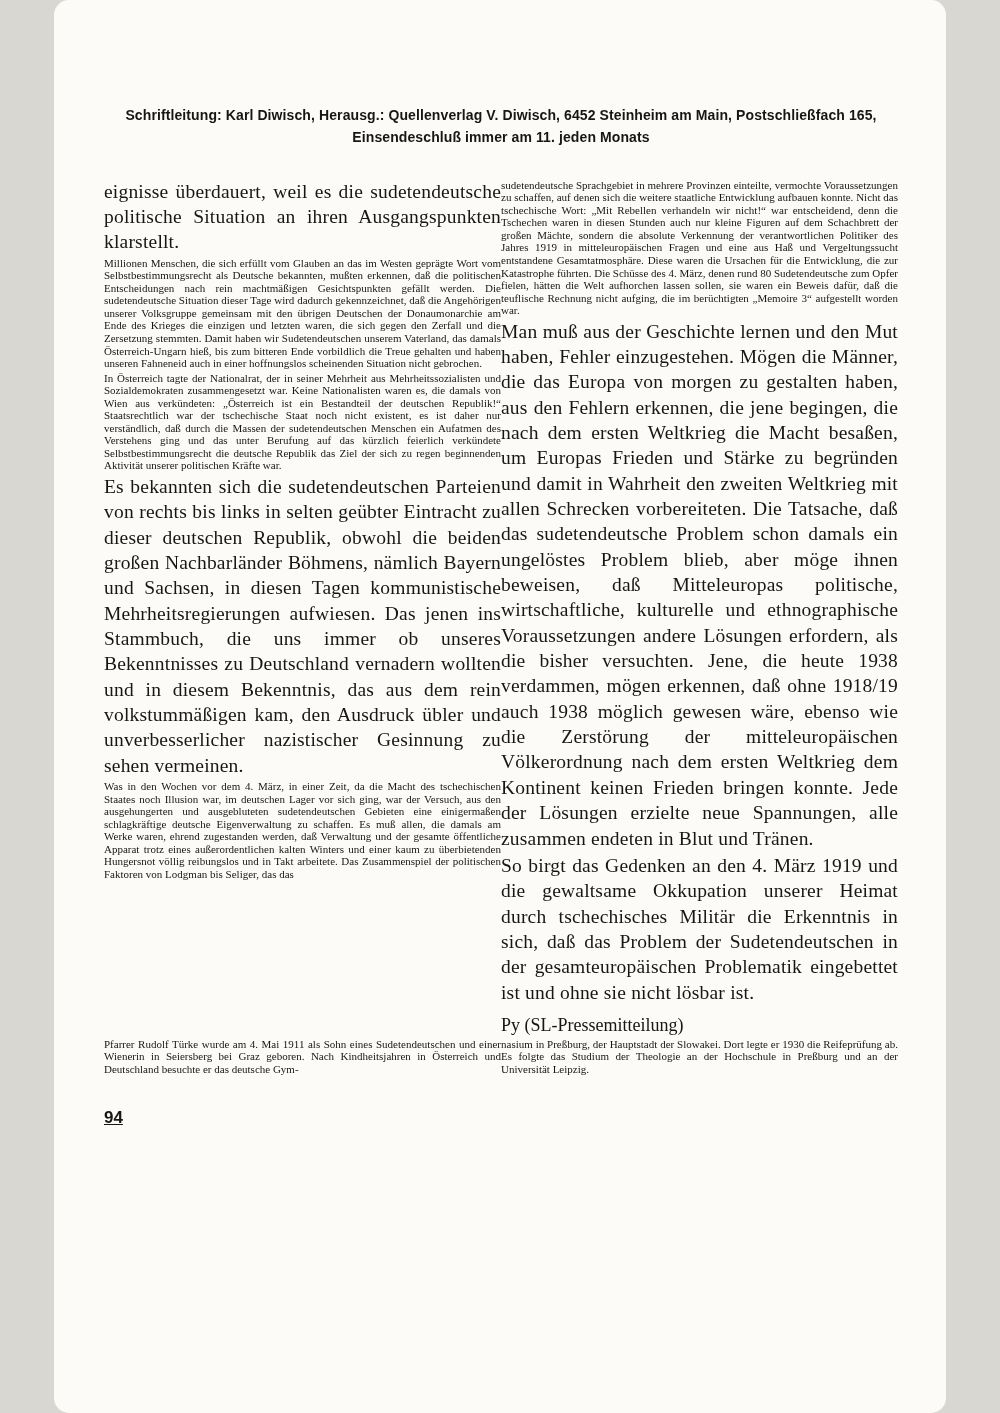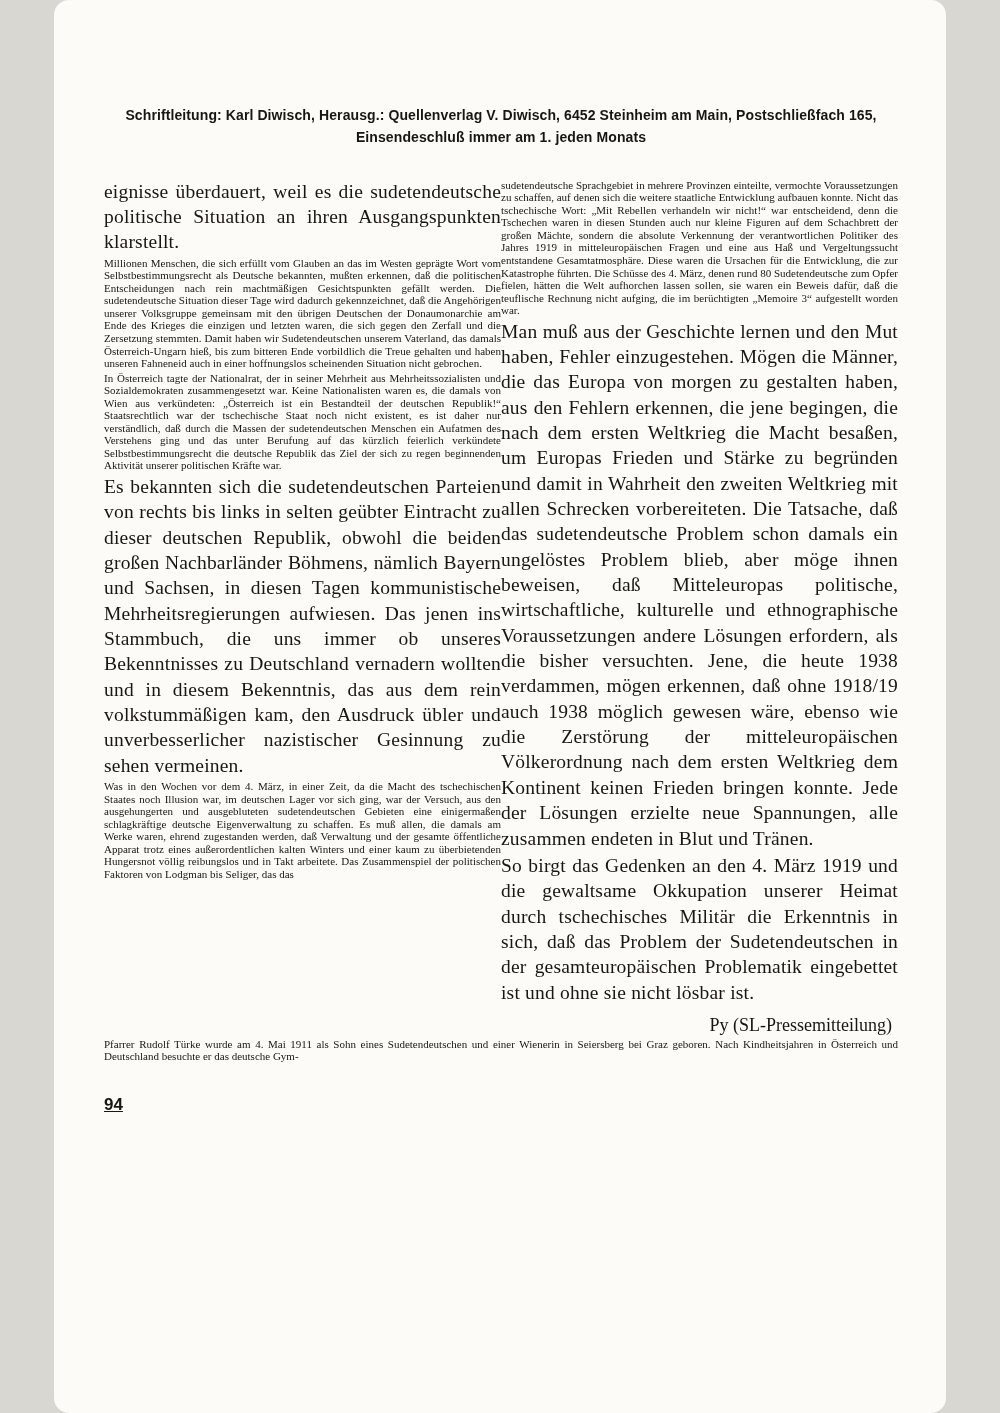--- a/index.html
+++ b/index.html
@@ -44,21 +44,20 @@
     text-align: justify;
     letter-spacing: 0.2px;
   }
   .small {
     font-size: 11px;
     line-height: 1.14;
     text-align: justify;
   }
   .byline {
     font-size: 18px;
-    text-align: right;
     padding-right: 6px;
     margin-top: 10px;
   }
   
   .headline {
     font-family: "Liberation Sans", sans-serif;
     font-weight: bold;
     font-size: 37px;
     letter-spacing: 2px;
     text-align: center;
@@ -74,21 +73,21 @@
     text-decoration: underline;
   }
 </style>
 </head>
 <body>
 
 <div class="page">
 
   <header class="masthead">
     <div class="masthead-line">Schriftleitung: Karl Diwisch, Herausg.: Quellenverlag V. Diwisch, 6452 Steinheim am Main, Postschließfach 165,</div>
-    <div class="masthead-line">Einsendeschluß immer am 1. jeden Monats</div>
+    <div class="masthead-line">Einsendeschluß immer am 11. jeden Monats</div>
   </header>
 
   <main class="columns">
     <section class="col">
       <p class="lead">eignisse überdauert, weil es die sudetendeutsche politische Situation an ihren Ausgangspunkten klarstellt.</p>
       <p class="small">Millionen Menschen, die sich erfüllt vom Glauben an das im Westen geprägte Wort vom Selbstbestimmungsrecht als Deutsche bekannten, mußten erkennen, daß die politischen Entscheidungen nach rein machtmäßigen Gesichtspunkten gefällt werden. Die sudetendeutsche Situation dieser Tage wird dadurch gekennzeichnet, daß die Angehörigen unserer Volksgruppe gemeinsam mit den übrigen Deutschen der Donaumonarchie am Ende des Krieges die einzigen und letzten waren, die sich gegen den Zerfall und die Zersetzung stemmten. Damit haben wir Sudetendeutschen unserem Vaterland, das damals Österreich-Ungarn hieß, bis zum bitteren Ende vorbildlich die Treue gehalten und haben unseren Fahneneid auch in einer hoffnungslos scheinenden Situation nicht gebrochen.</p>
       <p class="small">In Österreich tagte der Nationalrat, der in seiner Mehrheit aus Mehrheitssozialisten und Sozialdemokraten zusammengesetzt war. Keine Nationalisten waren es, die damals von Wien aus verkündeten: „Österreich ist ein Bestandteil der deutschen Republik!“ Staatsrechtlich war der tschechische Staat noch nicht existent, es ist daher nur verständlich, daß durch die Massen der sudetendeutschen Menschen ein Aufatmen des Verstehens ging und das unter Berufung auf das kürzlich feierlich verkündete Selbstbestimmungsrecht die deutsche Republik das Ziel der sich zu regen beginnenden Aktivität unserer politischen Kräfte war.</p>
       <p class="lead">Es bekannten sich die sudetendeutschen Parteien von rechts bis links in selten geübter Eintracht zu dieser deutschen Republik, obwohl die beiden großen Nachbarländer Böhmens, nämlich Bayern und Sachsen, in diesen Tagen kommunistische Mehrheitsregierungen aufwiesen. Das jenen ins Stammbuch, die uns immer ob unseres Bekenntnisses zu Deutschland vernadern wollten und in diesem Bekenntnis, das aus dem rein volkstummäßigen kam, den Ausdruck übler und unverbesserlicher nazistischer Gesinnung zu sehen vermeinen.</p>
       <p class="small">Was in den Wochen vor dem 4. März, in einer Zeit, da die Macht des tschechischen Staates noch Illusion war, im deutschen Lager vor sich ging, war der Versuch, aus den ausgehungerten und ausgebluteten sudetendeutschen Gebieten eine einigermaßen schlagkräftige deutsche Eigenverwaltung zu schaffen. Es muß allen, die damals am Werke waren, ehrend zugestanden werden, daß Verwaltung und der gesamte öffentliche Apparat trotz eines außerordentlichen kalten Winters und einer kaum zu überbietenden Hungersnot völlig reibungslos und in Takt arbeitete. Das Zusammenspiel der politischen Faktoren von Lodgman bis Seliger, das das</p>
     </section>
@@ -99,17 +98,20 @@
       <p class="lead">So birgt das Gedenken an den 4. März 1919 und die gewaltsame Okkupation unserer Heimat durch tschechisches Militär die Erkenntnis in sich, daß das Problem der Sudetendeutschen in der gesamteuropäischen Problematik eingebettet ist und ohne sie nicht lösbar ist.</p>
       <p class="byline">Py (SL-Pressemitteilung)</p>
     </section>
   </main>
 
 
   <div class="columns obit-columns">
     <section class="col">
       <p class="small">Pfarrer Rudolf Türke wurde am 4. Mai 1911 als Sohn eines Sudetendeutschen und einer Wienerin in Seiersberg bei Graz geboren. Nach Kindheitsjahren in Österreich und Deutschland besuchte er das deutsche Gym-</p>
     </section>
+    <section class="col">
+      <p class="small">nasium in Preßburg, der Hauptstadt der Slowakei. Dort legte er 1930 die Reifeprüfung ab. Es folgte das Studium der Theologie an der Hochschule in Preßburg und an der Universität Leipzig.</p>
+    </section>
   </div>
 
   <div class="page-number">94</div>
 
 </div>
 
 </body></html>

